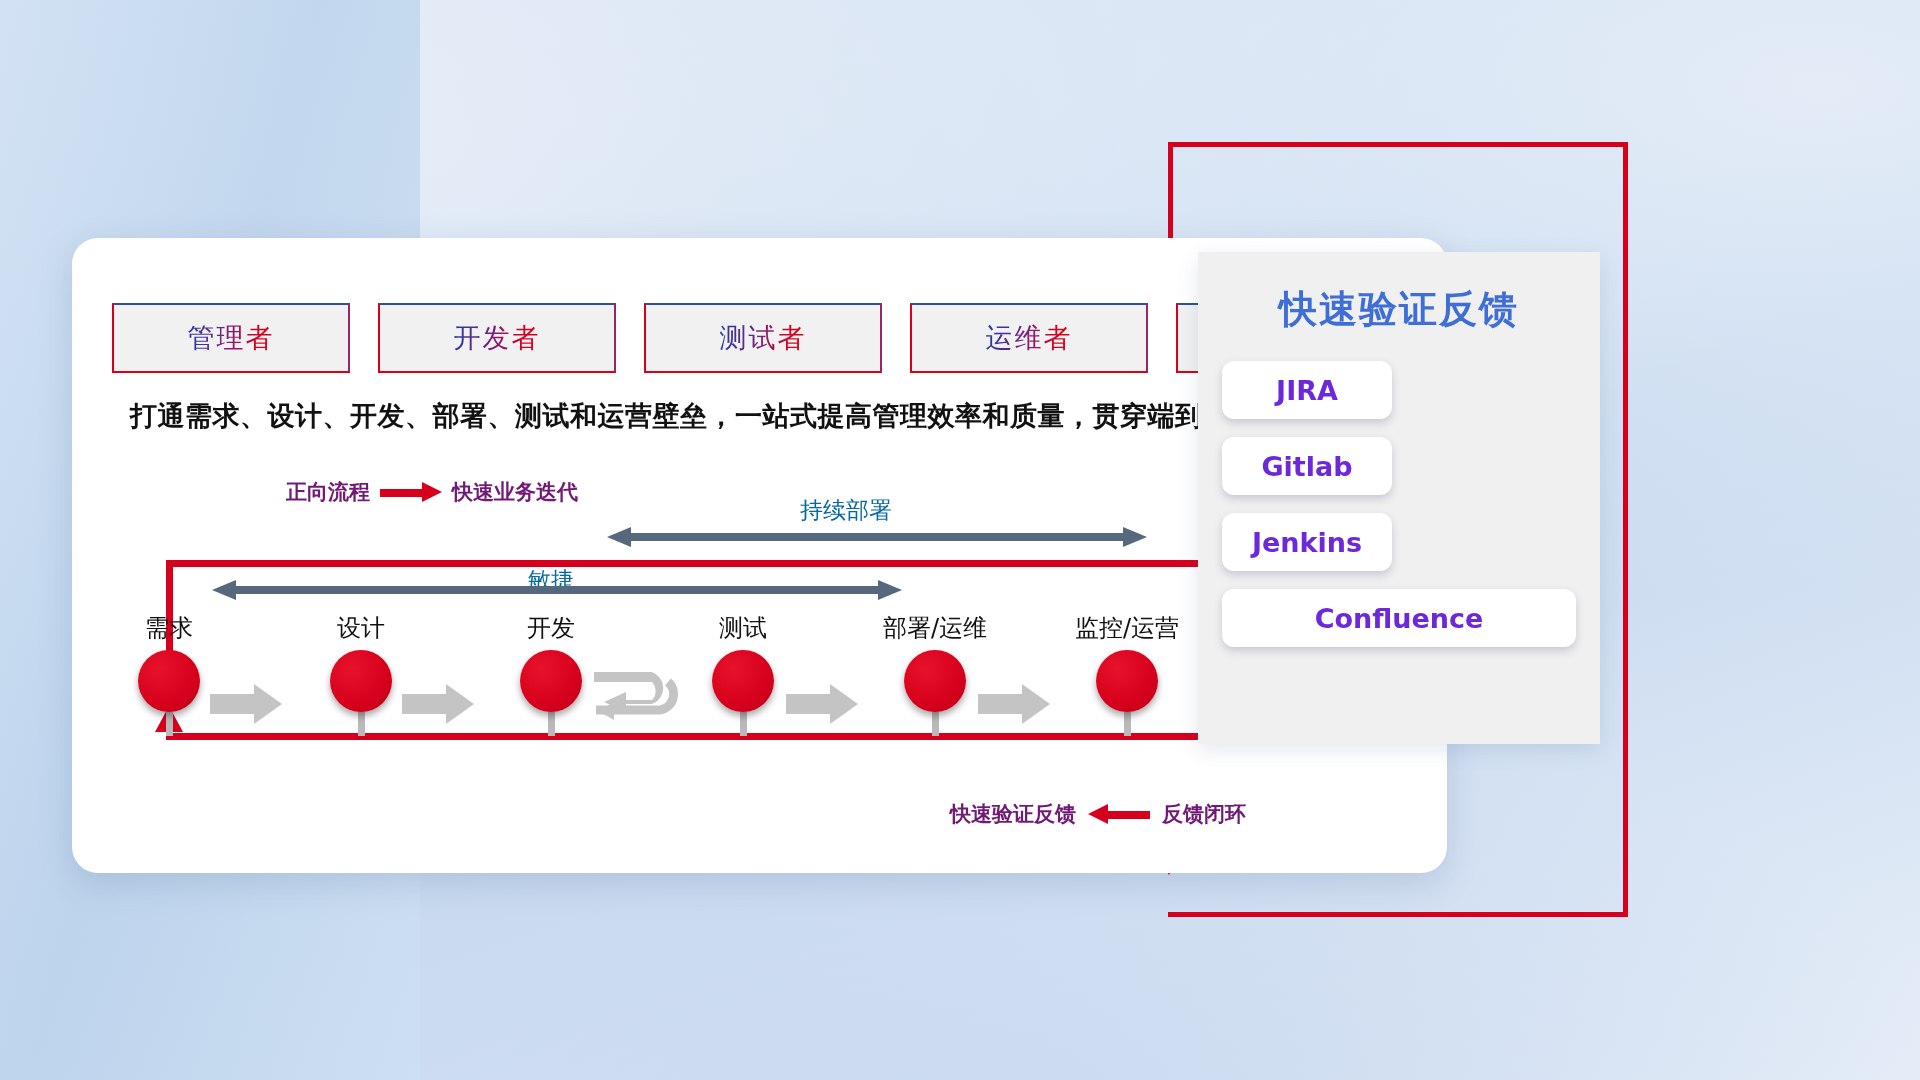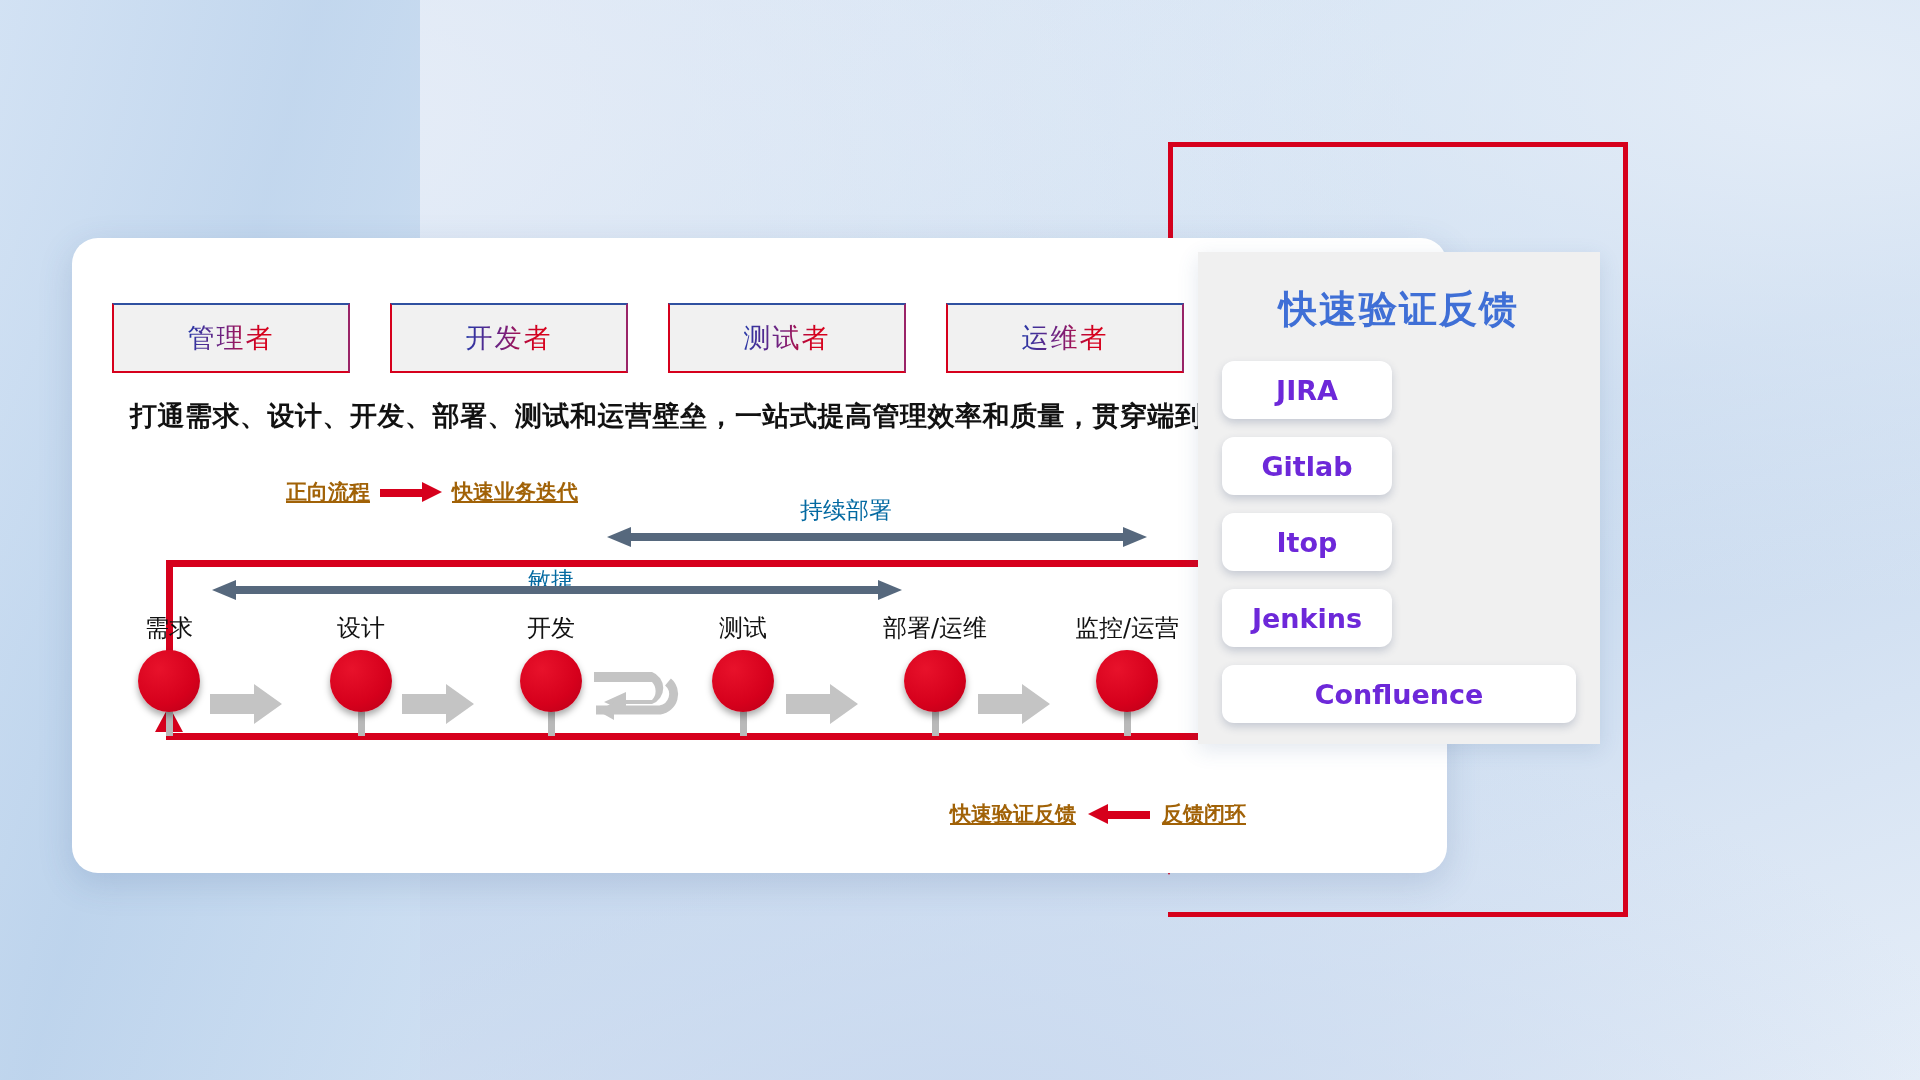--- a/index.html
+++ b/index.html
@@ -34,21 +34,21 @@
   .rf-vert-from-card{position:absolute;left:1168px;top:177px;width:5px;height:672px;background:#d6001c;}
 
   
   .card{
     position:absolute;left:72px;top:238px;width:1375px;height:635px;
     background:#ffffff;border-radius:26px;
     box-shadow:0 10px 34px rgba(60,90,140,.18);
   }
 
   
-  .roles{position:absolute;left:112px;top:303px;display:flex;gap:40px;}
+  .roles{position:absolute;left:112px;top:303px;display:flex;gap:28px;}
   .role-box{
     width:234px;height:66px;background:#f1f1f1;
     border-top:2px solid #2f50a0;
     border-left:2px solid #d6001c;
     border-right:2px solid #9a2468;
     border-bottom:2px solid #d6001c;
     display:flex;align-items:center;justify-content:center;
   }
   .role-label{
     font-size:27px;font-weight:500;letter-spacing:2px;
@@ -60,21 +60,21 @@
   
   .desc{
     position:absolute;left:130px;top:398px;width:1300px;
     font-size:27px;font-weight:bold;color:#111;letter-spacing:.5px;
     font-family:"DejaVu Sans","Liberation Sans",sans-serif;white-space:nowrap;
   }
 
   
   .legend-fwd{position:absolute;left:286px;top:478px;display:flex;align-items:center;gap:10px;}
   .legend-fb{position:absolute;left:950px;top:800px;display:flex;align-items:center;gap:12px;}
-  .legend-text{font-size:21px;font-weight:bold;color:#a16207;font-family:"DejaVu Sans","Liberation Sans",sans-serif;white-space:nowrap;text-decoration:underline;}
+  .legend-text{font-size:21px;font-weight:bold;color:#701a75;font-family:"DejaVu Sans","Liberation Sans",sans-serif;white-space:nowrap;}
   .arrow-r{position:relative;width:62px;height:14px;display:inline-block;}
   .arrow-r .shaft{position:absolute;left:0;top:4px;width:44px;height:8px;background:#d6001c;}
   .arrow-r .head{position:absolute;right:0;top:-3px;width:0;height:0;
     border-top:10px solid transparent;border-bottom:10px solid transparent;border-left:20px solid #d6001c;}
   .arrow-l{position:relative;width:62px;height:14px;display:inline-block;}
   .arrow-l .shaft{position:absolute;right:0;top:4px;width:44px;height:8px;background:#d6001c;}
   .arrow-l .head{position:absolute;left:0;top:-3px;width:0;height:0;
     border-top:10px solid transparent;border-bottom:10px solid transparent;border-right:20px solid #d6001c;}
 
   
@@ -275,19 +275,18 @@
     </div>
   </div>
 
   <div class="tools">
     <div class="tools-title">
       <span class="l1">快速验证反馈</span>
     </div>
     <div class="chips">
       <div class="chip half">JIRA</div>
       <div class="chip half">Gitlab</div>
-      <div class="chip half">Itop</div>
       <div class="chip half">Jenkins</div>
       <div class="chip full">Confluence</div>
     </div>
   </div>
 
 </div>
 
 </body></html>

